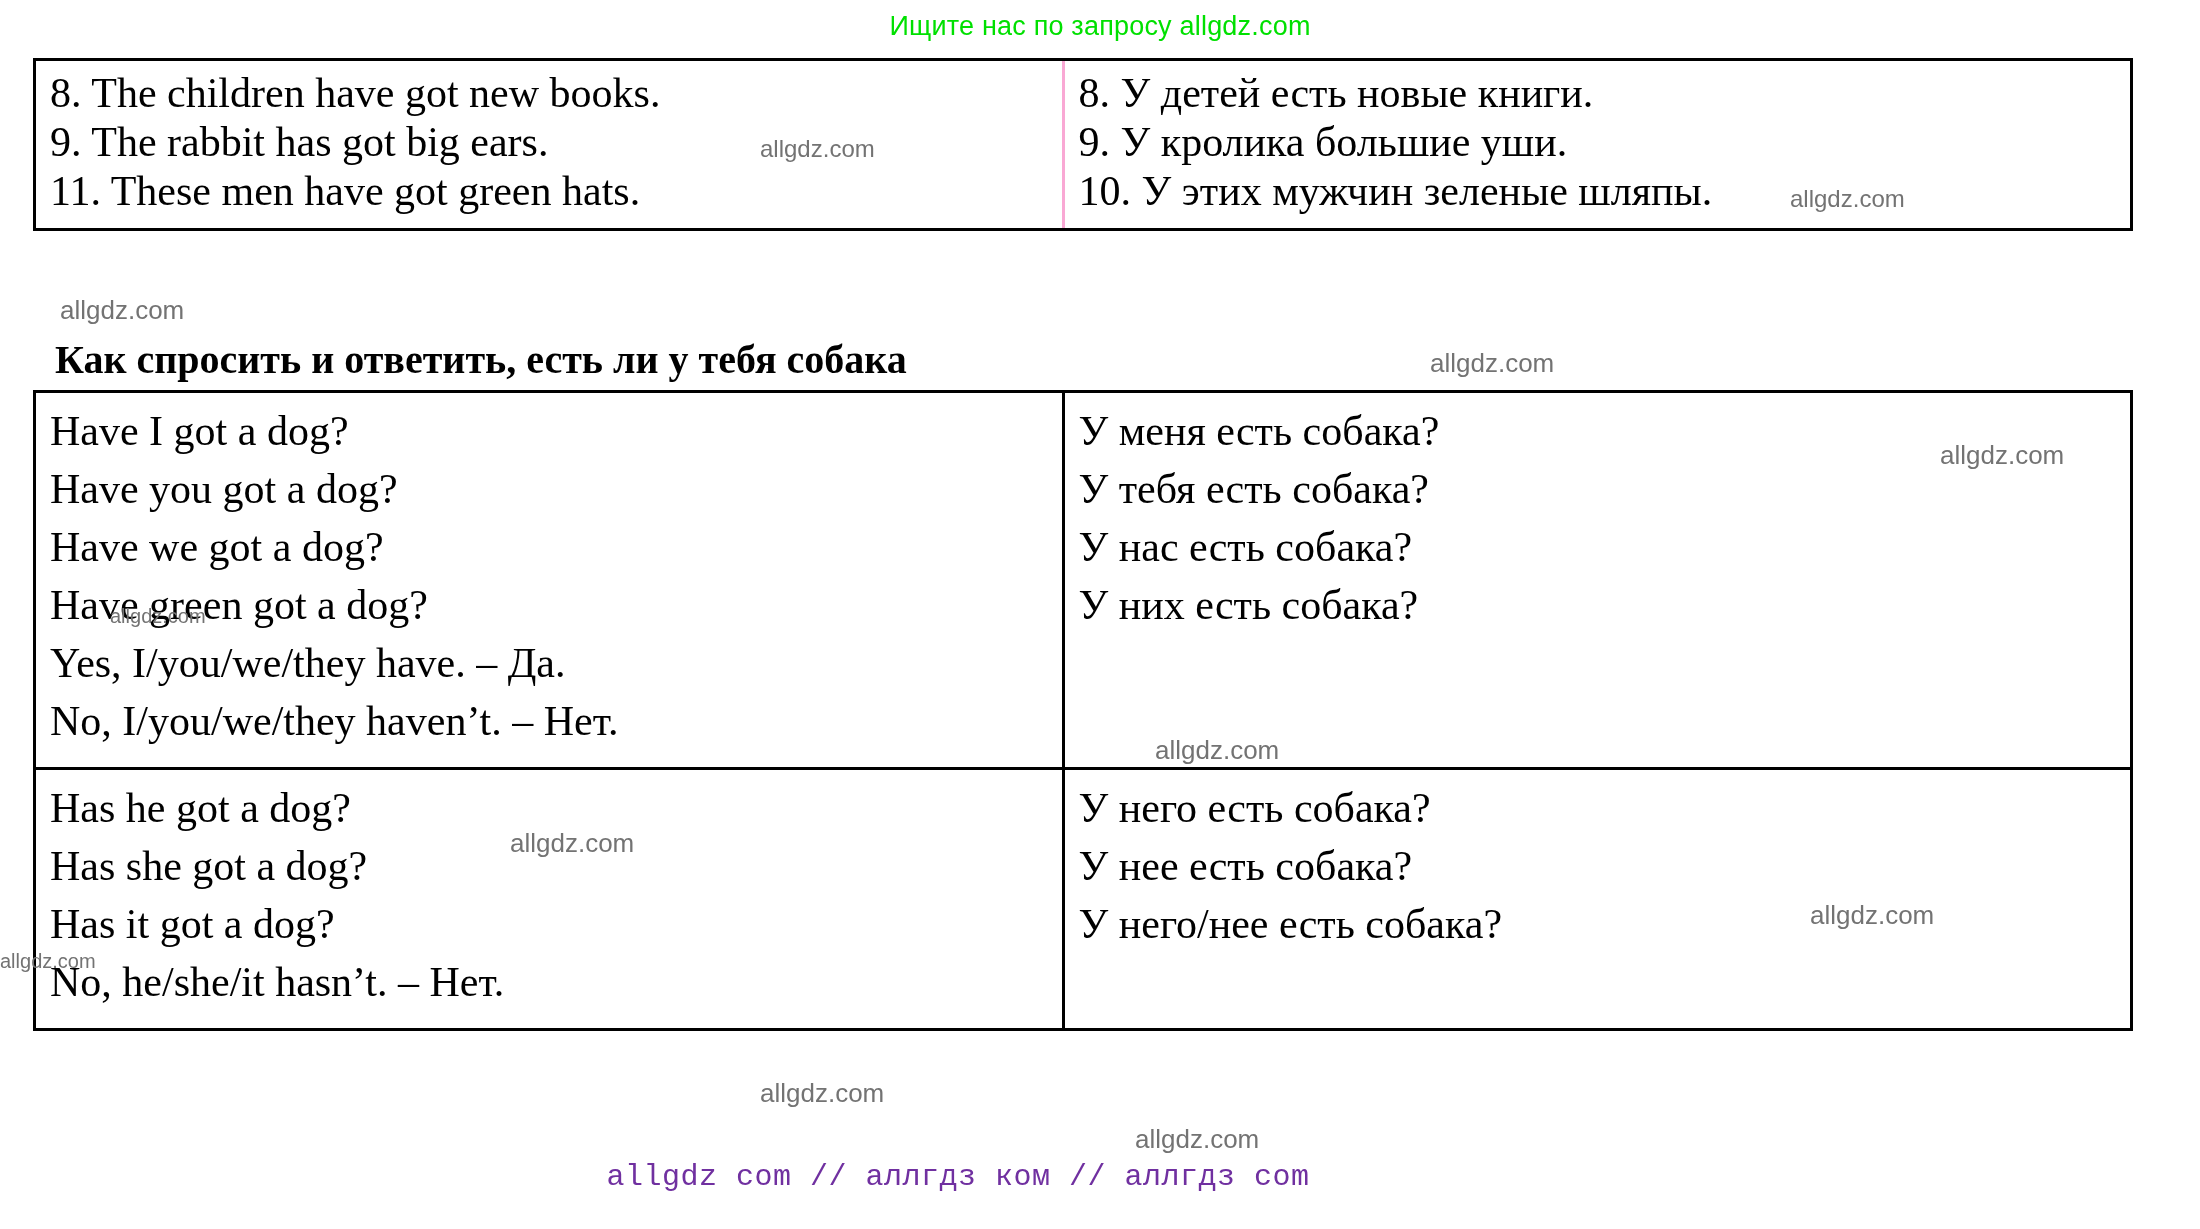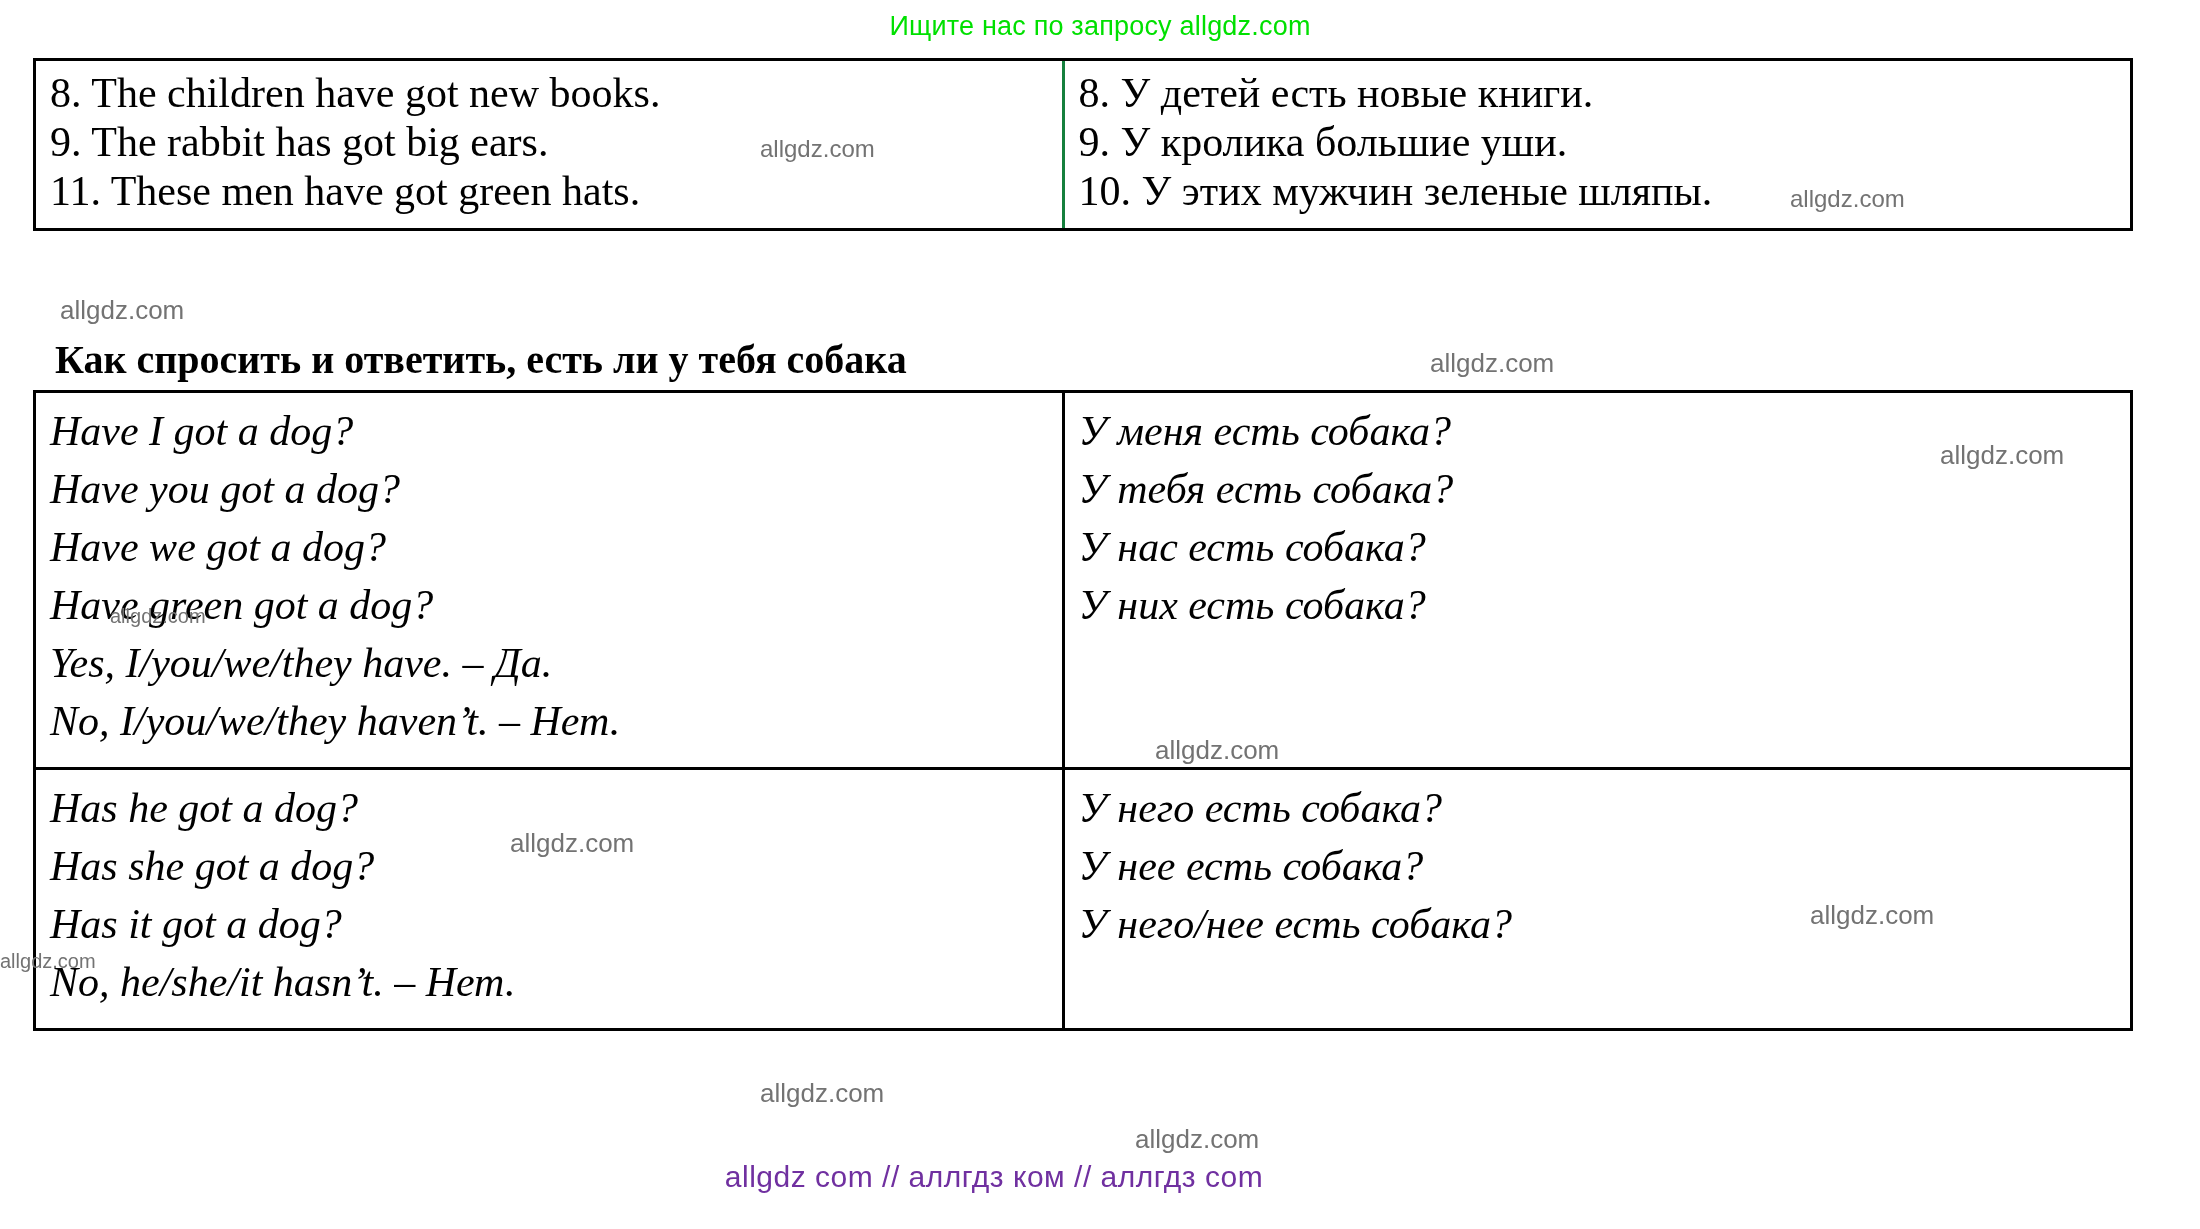--- a/index.html
+++ b/index.html
@@ -41,21 +41,21 @@
     box-sizing: border-box;
     display: flex;
   }
   .table1 .col {
     box-sizing: border-box;
     padding: 8px 14px 12px 14px;
     position: relative;
   }
   .table1 .col-left {
     width: 1030px;
-    border-right: 3px solid #15803d;
+    border-right: 3px solid #f9a8d4;
   }
   .table1 .col-right {
     width: 1067px;
   }
   .line {
     font-size: 42px;
     line-height: 1.17;
     color: #000;
     white-space: nowrap;
     position: relative;
@@ -73,21 +73,20 @@
   }
 
   
   .table2 {
     position: absolute;
     left: 33px;
     top: 390px;
     width: 2100px;
     border: 3px solid #000;
     box-sizing: border-box;
-    font-style: italic;
   }
   .table2 .row {
     display: flex;
     box-sizing: border-box;
   }
   .table2 .row.top {
     border-bottom: 3px solid #000;
   }
   .table2 .cell {
     box-sizing: border-box;
@@ -109,25 +108,24 @@
     position: relative;
   }
 
   
   .footer {
     position: absolute;
     left: 0;
     top: 1160px;
     width: 1916px;
     text-align: center;
-    font-family: Liberation Sans, sans-serif;
+    font-family: Liberation Mono, monospace;
     font-size: 30px;
     color: #7030a0;
     letter-spacing: 0.5px;
-    padding-left: 36px;
   }
 
   
   .wm {
     position: absolute;
     font-family: "Liberation Sans", sans-serif;
     color: #737373;
     white-space: nowrap;
     pointer-events: none;
   }

